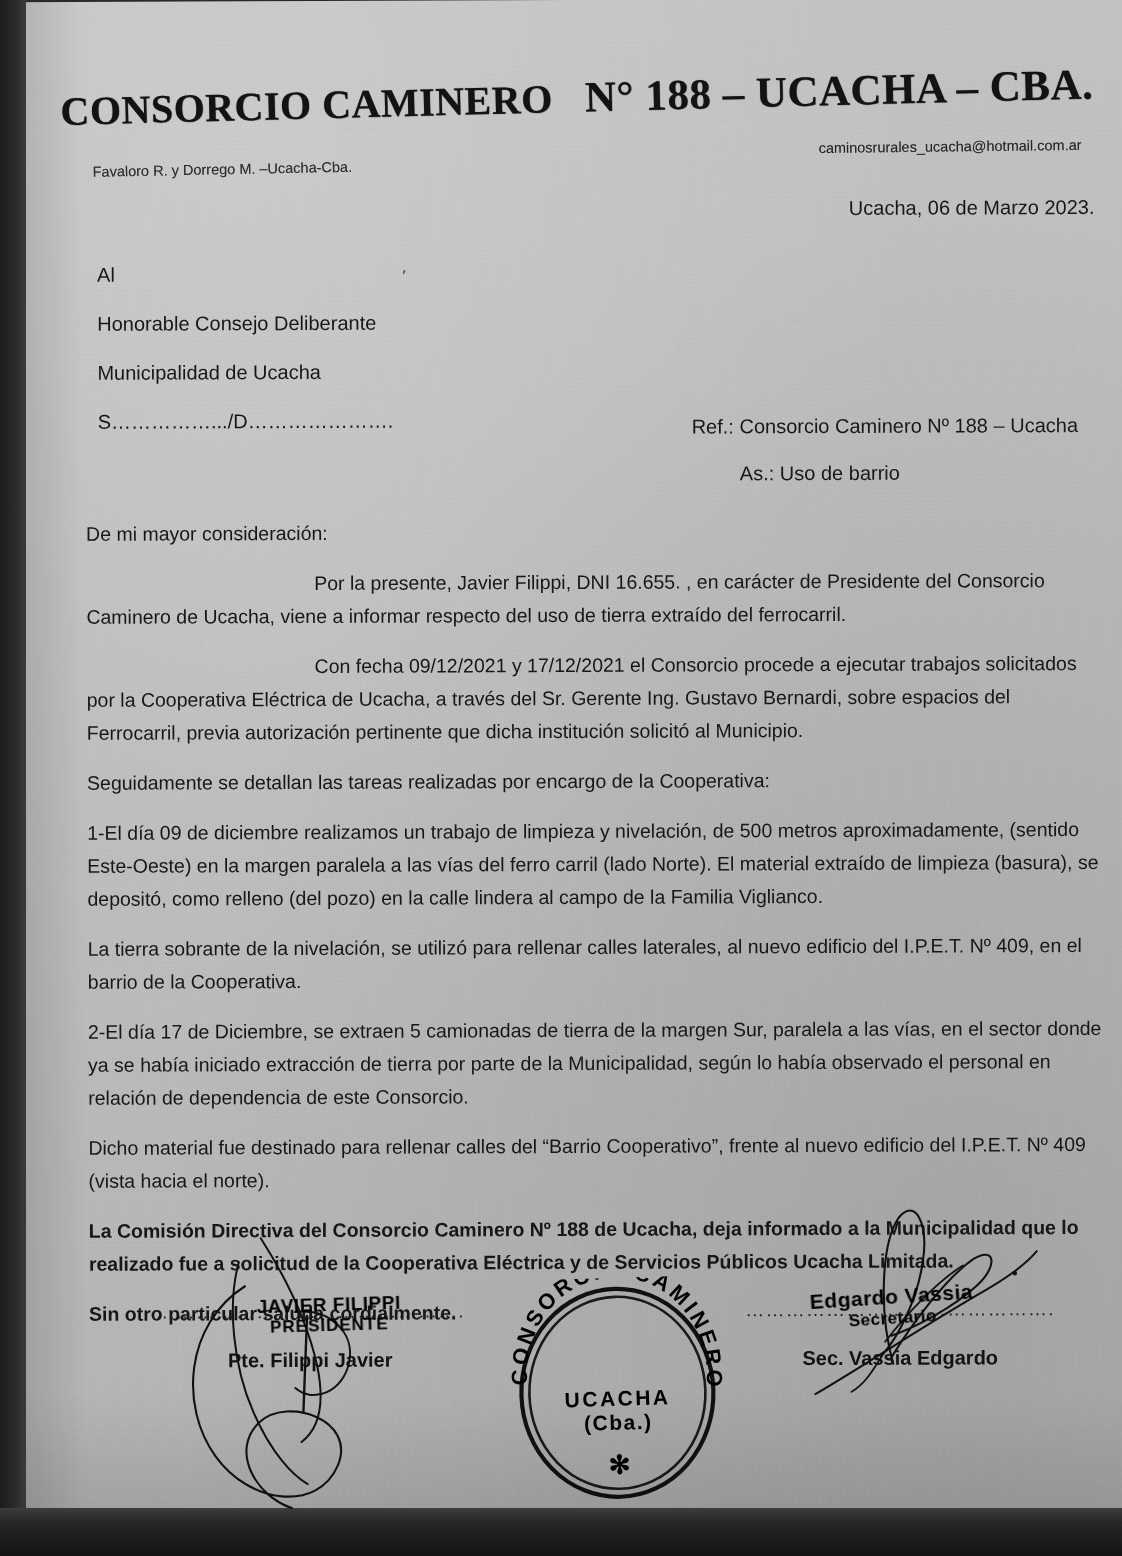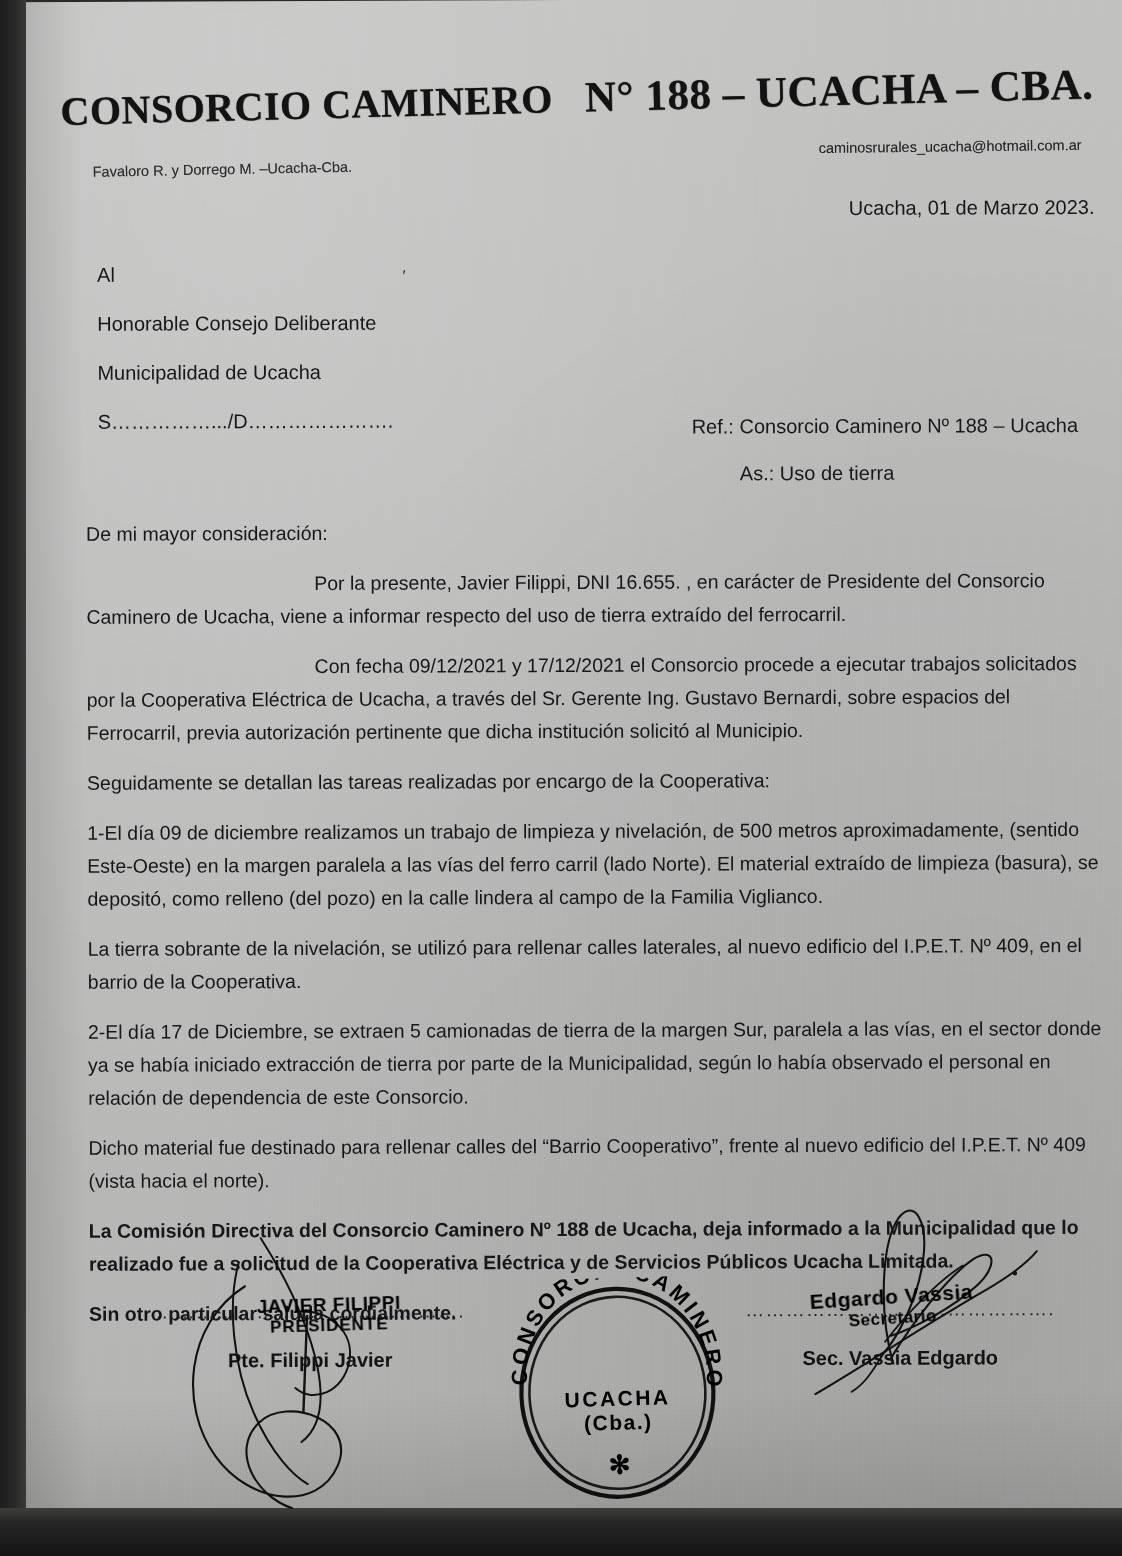--- a/index.html
+++ b/index.html
@@ -190,32 +190,32 @@
 
     <div class="abs masthead">
       <span>CONSORCIO CAMINERO</span>
       <span class="big">&nbsp;</span>
       <span class="big">N° 188 – UCACHA – CBA.</span>
     </div>
 
     <div class="abs addr">Favaloro R. y Dorrego M. –Ucacha-Cba.</div>
     <div class="abs email">caminosrurales_ucacha@hotmail.com.ar</div>
 
-    <div class="abs place-date">Ucacha, 01 de Marzo 2023.</div>
+    <div class="abs place-date">Ucacha, 06 de Marzo 2023.</div>
 
     <div class="abs addressee">
       <div>Al</div>
       <div>Honorable Consejo Deliberante</div>
       <div>Municipalidad de Ucacha</div>
       <div>S…………….../D………………….</div>
     </div>
     <div class="abs stray-mark">'</div>
 
     <div class="abs refline">Ref.: Consorcio Caminero Nº 188 – Ucacha</div>
-    <div class="abs asline">As.: Uso de tierra</div>
+    <div class="abs asline">As.: Uso de barrio</div>
 
     <div class="abs body">
       <p>De mi mayor consideración:</p>
       <p><span class="ind"></span><span>Por la presente, Javier Filippi, DNI 16.655. , en carácter de Presidente del Consorcio Caminero de Ucacha, viene a informar respecto del uso de tierra extraído  del ferrocarril.</span></p>
       <p><span class="ind"></span><span>Con fecha 09/12/2021 y  17/12/2021 el Consorcio procede a ejecutar trabajos solicitados por la Cooperativa Eléctrica de Ucacha, a través del Sr. Gerente Ing. Gustavo Bernardi,  sobre espacios del Ferrocarril, previa autorización pertinente que dicha institución solicitó al Municipio.</span></p>
       <p>Seguidamente se detallan las tareas realizadas por encargo de la Cooperativa:</p>
       <p>1-El día 09 de diciembre realizamos un trabajo de limpieza y nivelación, de 500 metros aproximadamente, (sentido Este-Oeste) en la margen paralela a las vías del ferro carril (lado Norte). El material extraído de limpieza (basura), se depositó, como relleno (del pozo) en la calle lindera al campo  de la Familia Viglianco.</p>
       <p>La tierra sobrante de la nivelación, se utilizó para rellenar calles laterales, al nuevo edificio del I.P.E.T. Nº 409, en el barrio de la Cooperativa.</p>
       <p>2-El día 17 de Diciembre, se extraen 5 camionadas de tierra de la margen Sur, paralela a las vías, en el sector donde ya se había iniciado extracción de tierra por parte de la Municipalidad, según lo había observado el personal en relación de dependencia de este Consorcio.</p>
       <p>Dicho material fue destinado para rellenar calles del “Barrio Cooperativo”,  frente al nuevo edificio del I.P.E.T. Nº 409 (vista hacia el norte).</p>

